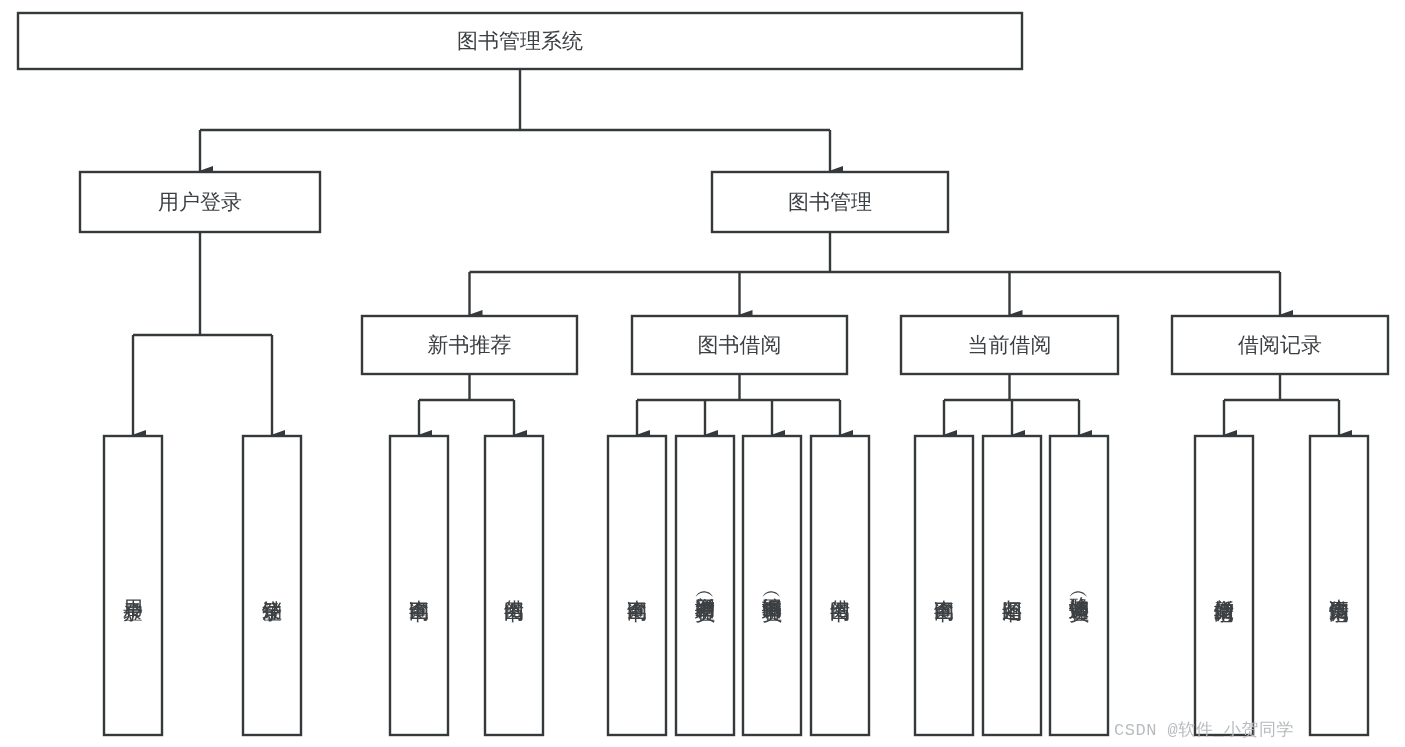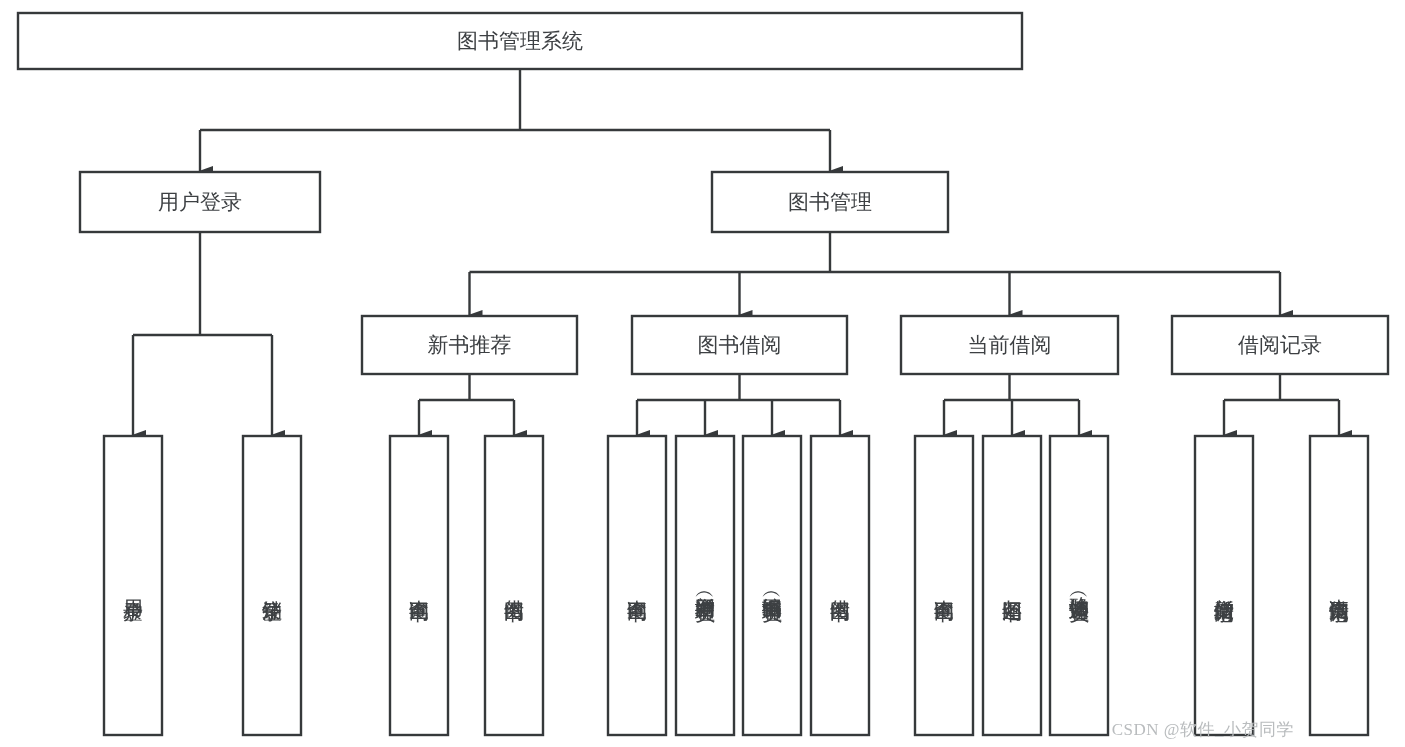--- a/index.html
+++ b/index.html
@@ -63,21 +63,21 @@
     white-space: nowrap;
     display: flex;
     align-items: center;
     justify-content: center;
     pointer-events: none;
   }
   .watermark {
     position: absolute;
     right: 8px;
     bottom: 6px;
-    font-family: Liberation Serif, serif;
+    font-family: Liberation Mono, monospace;
     font-size: 17px;
     color: #b9bcbe;
     white-space: nowrap;
     letter-spacing: 0.5px;
   }
 </style>
 </head>
 <body>
 
 <div id="diagram-root">

